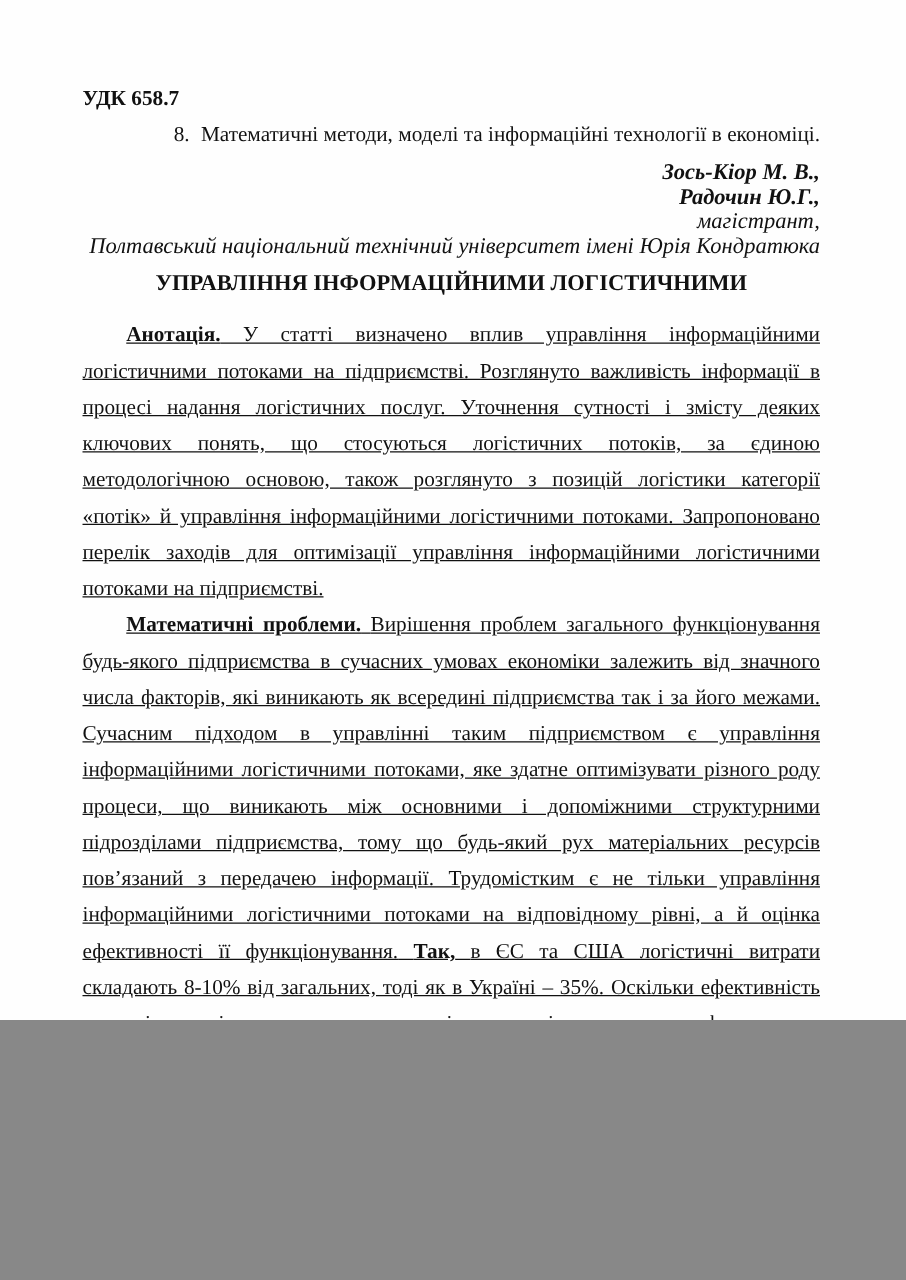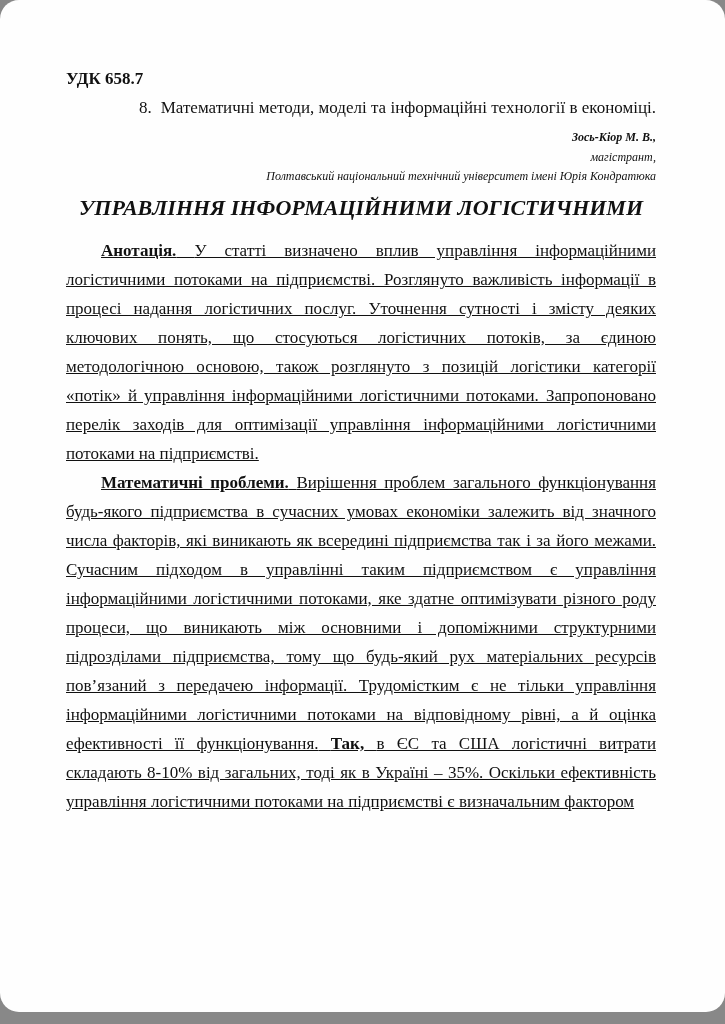--- a/index.html
+++ b/index.html
@@ -1,50 +1,48 @@
 <!DOCTYPE html>
 <html><head>
 <meta charset="utf-8">
 <style>
   html, body { margin: 0; padding: 0; background: #888; }
   .page {
     position: relative;
     width: 725px;
-    height: 1012px;
+    height: 816px;
     margin: 0 auto;
     background: #fefefe;
     box-sizing: border-box;
     padding: 64px 69px 0 66px;
     font-family: "Liberation Serif", "DejaVu Serif", serif;
     font-size: 17px;
     line-height: 29px;
     color: #111;
     overflow: hidden;
-    border-radius: 19px;
   }
   .udc { font-weight: bold; }
   .category { padding-left: 28px; text-align: right; }
   .category .cat-number { display: inline-block; margin-right: 9px; }
   .byline {
     text-align: right;
     font-style: italic;
     line-height: 19.5px;
     margin-top: 6px;
-    font-size: 12px;
+    font-size: 18px;
   }
   .byline .author-name { font-weight: bold; display: block; }
   .byline .author-role { display: block; }
   .byline .affiliation { display: block; }
   .article-title {
     margin-top: 6px;
     text-align: center;
     font-weight: bold;
-    font-size: 22px;
+    font-size: 18px;
     line-height: 29px;
-    font-style: italic;
   }
   .article-title span { display: block; }
   .body-text { margin-top: 0; text-decoration: underline; }
   p.para {
     margin: 0;
     text-align: justify;
     text-indent: 35px;
   }
   p.para b { font-weight: bold; }
 </style>
@@ -54,20 +52,21 @@
 <div class="page">
 
   <div class="udc">УДК 658.7</div>
 
   <div class="category">
     <span class="cat-number">8.</span><span>Математичні методи, моделі та інформаційні технології в економіці.</span>
   </div>
 
   <div class="byline">
     <span class="author-name">Зось-Кіор М. В.,</span>
+    <span class="author-name">Радочин Ю.Г.,</span>
     <span class="author-role">магістрант,</span>
     <span class="affiliation">Полтавський національний технічний університет імені Юрія Кондратюка</span>
   </div>
 
   <h1 class="article-title">
     <span>УПРАВЛІННЯ ІНФОРМАЦІЙНИМИ ЛОГІСТИЧНИМИ</span>
   </h1>
 
   <div class="body-text">
 

